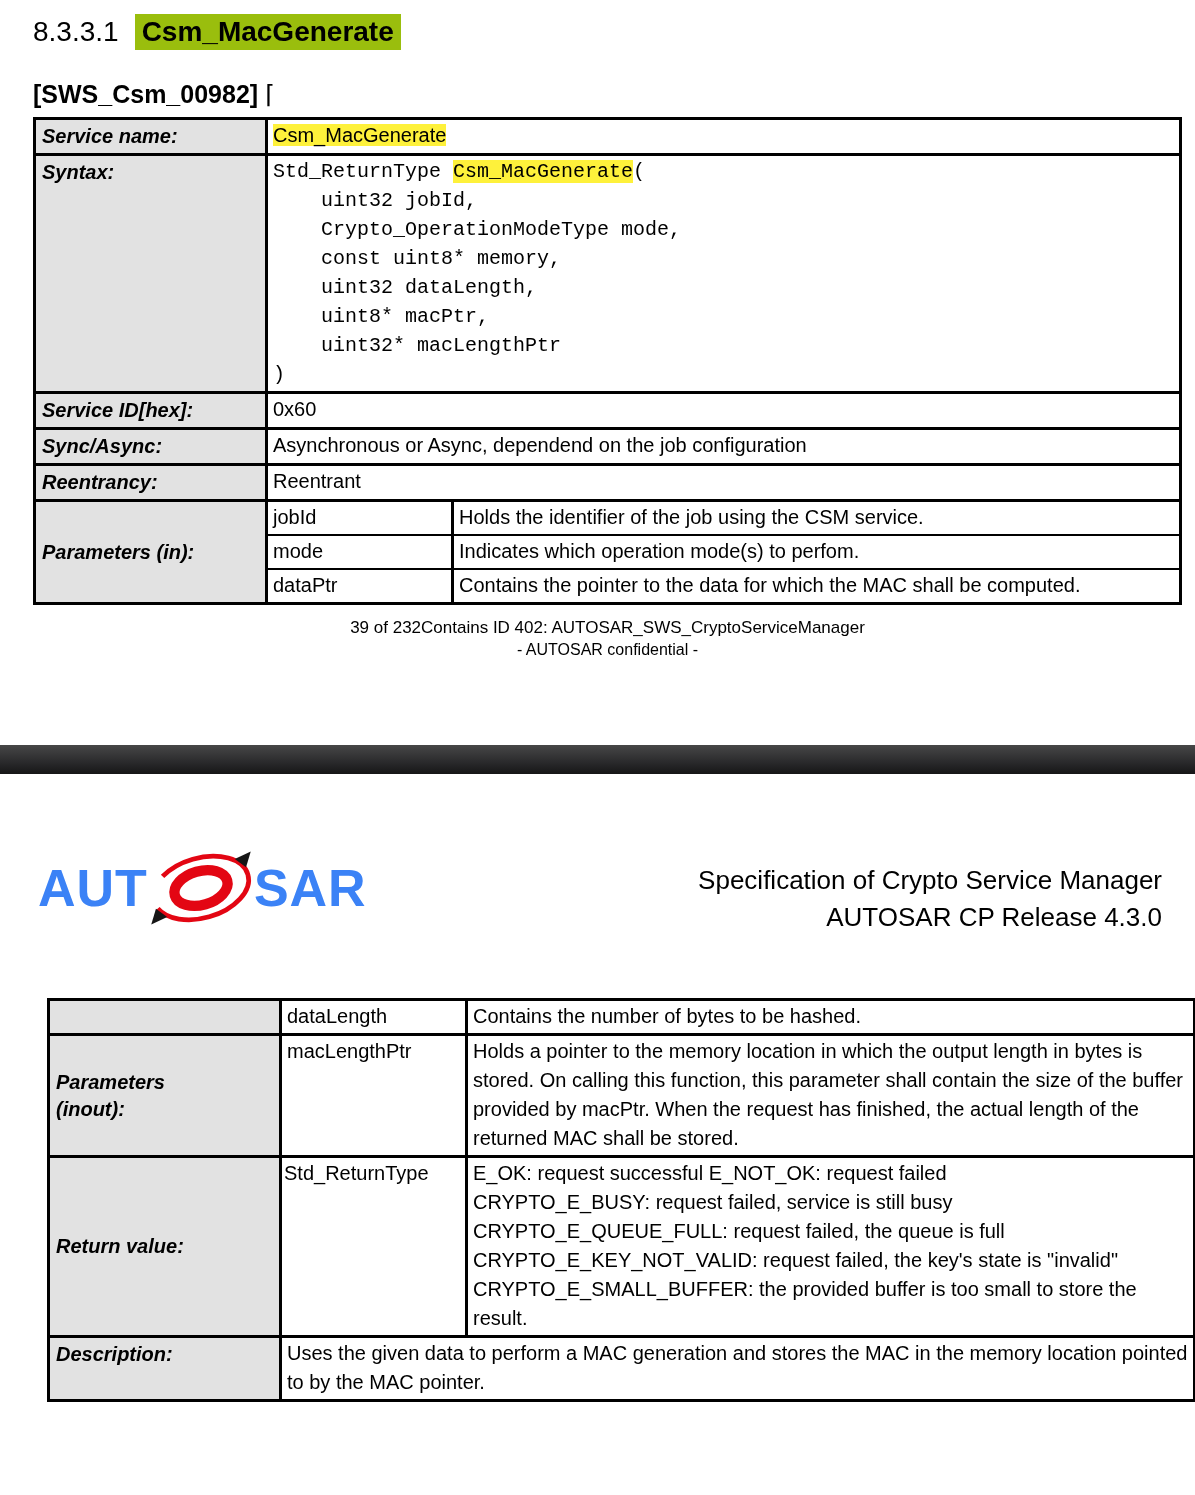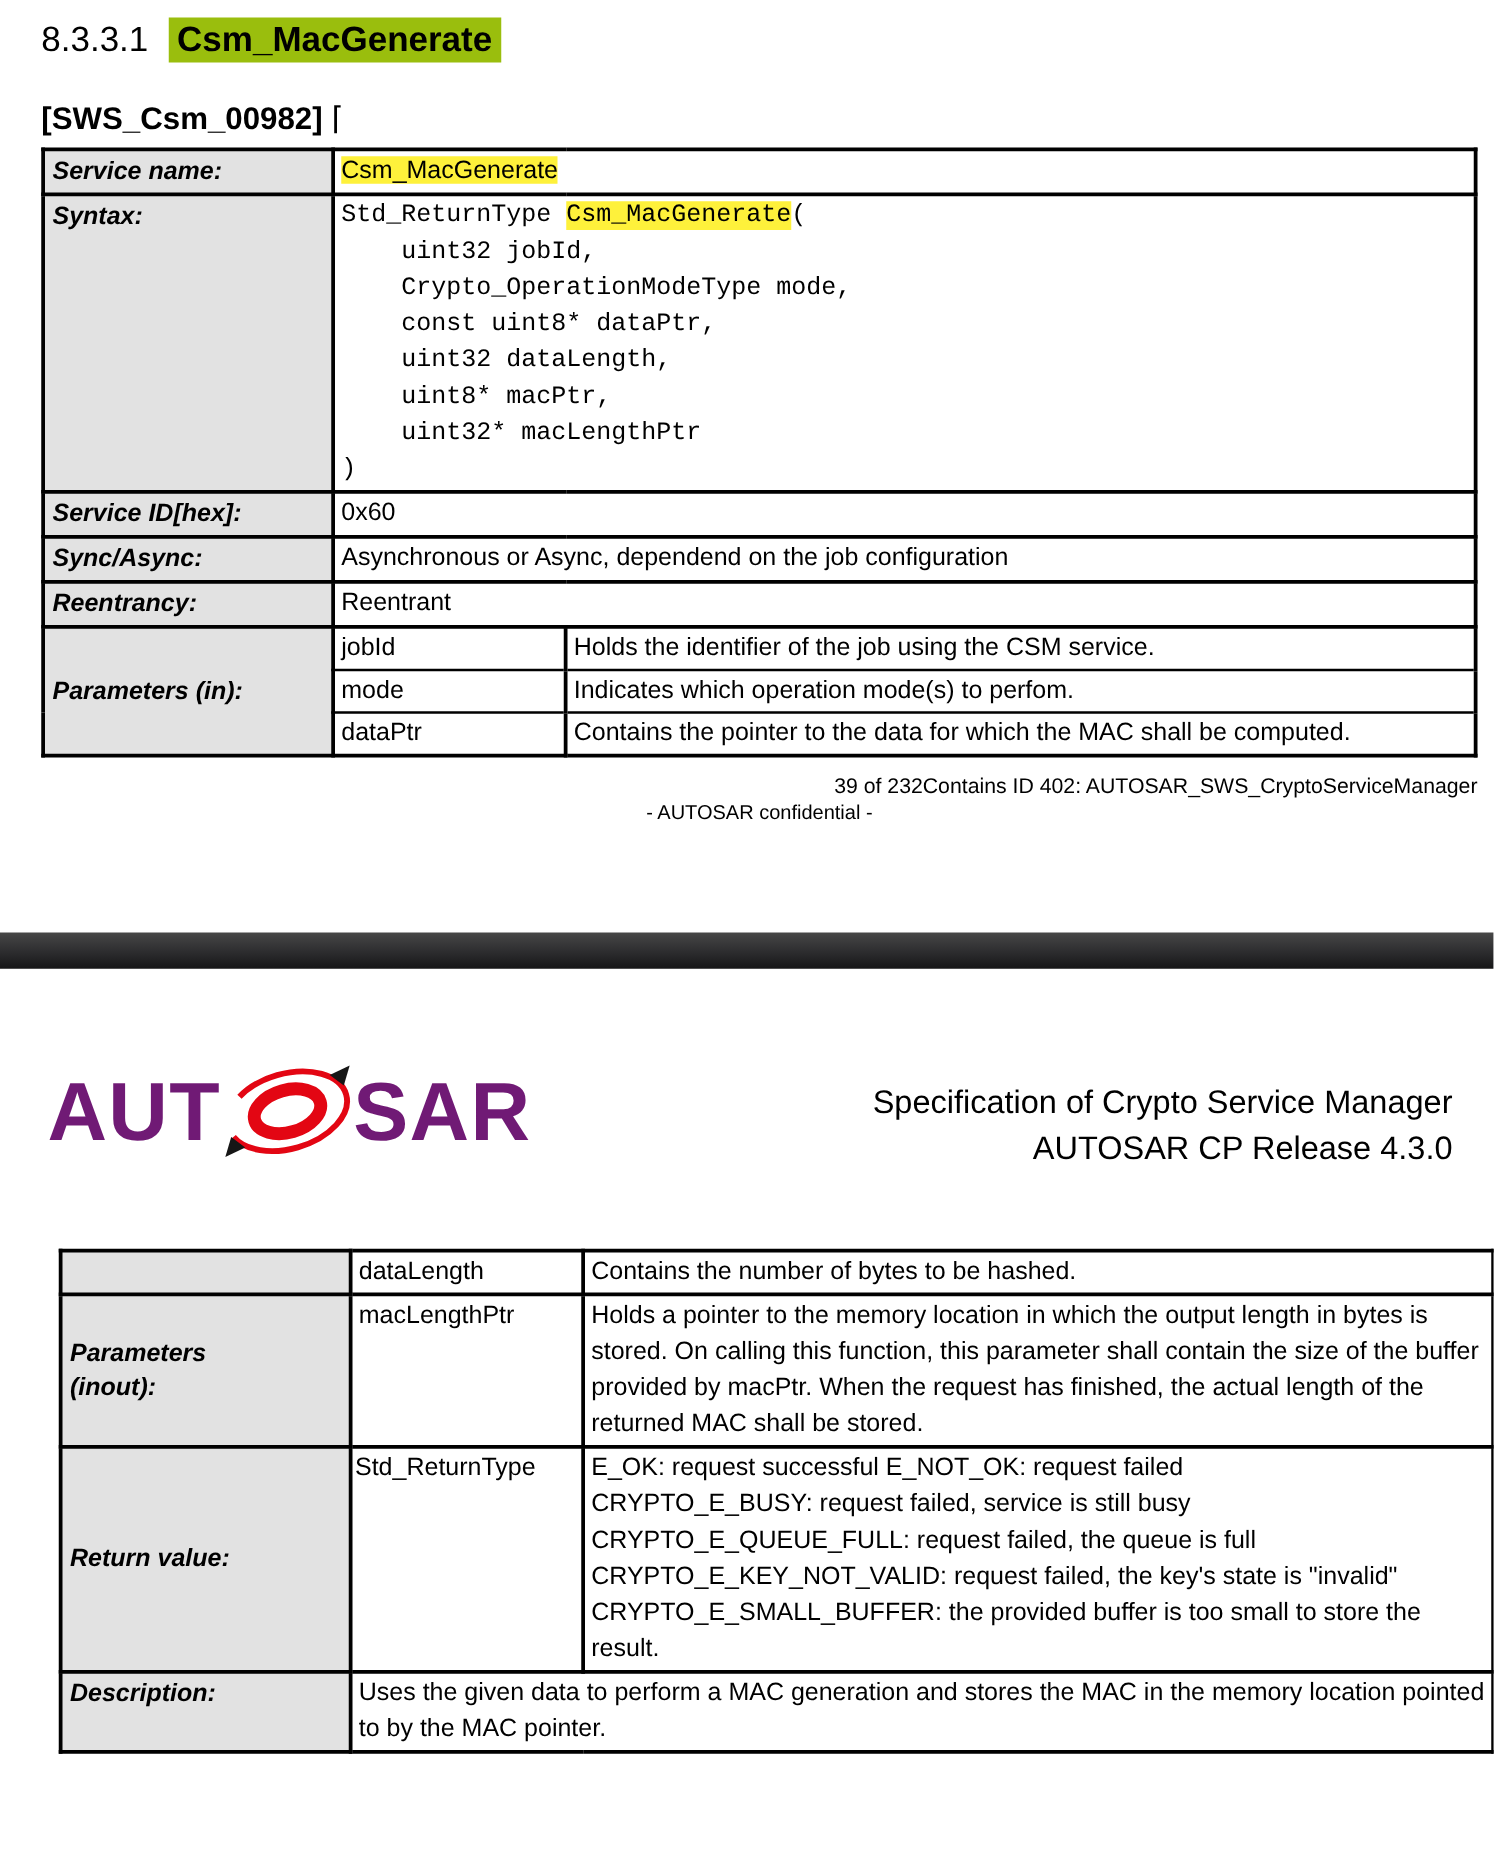--- a/index.html
+++ b/index.html
@@ -31,34 +31,34 @@
   }
   .hl-yellow { background:#fef13b; }
   tr.subline td { border-top-width:2px; }
   tr.subline-prev td { border-bottom-width:2px; }
   td.pname { border-right-width:2px; }
   td.pdesc { border-left-width:2px; }
 
   
   .footer-row {
     width:1149px; margin:13px 0 0 33px; font-size:17px;
-    display:flex; justify-content:flex-end; align-items:flex-end;
+    display:flex; justify-content:center; align-items:flex-end;
   }
   .confidential { width:1149px; margin-left:33px; text-align:center; font-size:16px; margin-top:3px; }
 
   
   .dark-bar {
     margin-top:86px; width:1195px; height:29px;
     background:linear-gradient(180deg,#474747 0%,#2c2c2e 55%,#161617 100%);
   }
 
   
   .doc-header { display:flex; align-items:center; margin:62px 33px 0 38px; }
   .logo { display:flex; align-items:center; }
-  .logo-text { font-size:66px; font-weight:700; letter-spacing:1px; color:#701a75; }
+  .logo-text { font-size:52px; font-weight:700; letter-spacing:1px; color:#3b82f6; }
   .logo-o { width:122px; height:104px; margin:0 -8px; }
   .head-titles { flex:1; text-align:right; font-size:26px; line-height:37px; margin-top:22px; }
 
   .table2-wrap { margin-top:58px;padding-left:14px; }
 
   
   .watermark {
     position:absolute; right:33px; top:1426px; z-index:10;
     font-size:31px; color:#ec4899; opacity:0.82; white-space:nowrap;
   }
@@ -82,21 +82,21 @@
         <col class="c2">
         <col>
       </colgroup>
     <tbody>
         <tr>
       <th class="lbl">Service name:</th>
       <td colspan="2"><span class="hl-yellow">Csm_MacGenerate</span></td>
     </tr>
     <tr>
       <th class="lbl">Syntax:</th>
-      <td colspan="2" class="code"><div><span>Std_ReturnType </span><span class="hl-yellow">Csm_MacGenerate</span><span>(</span></div><div>    uint32 jobId,</div><div>    Crypto_OperationModeType mode,</div><div>    const uint8* dataPtr,</div><div>    uint32 dataLength,</div><div>    uint8* macPtr,</div><div>    uint32* macLengthPtr</div><div>)</div></td>
+      <td colspan="2" class="code"><div><span>Std_ReturnType </span><span class="hl-yellow">Csm_MacGenerate</span><span>(</span></div><div>    uint32 jobId,</div><div>    Crypto_OperationModeType mode,</div><div>    const uint8* memory,</div><div>    uint32 dataLength,</div><div>    uint8* macPtr,</div><div>    uint32* macLengthPtr</div><div>)</div></td>
     </tr>
     <tr>
       <th class="lbl">Service ID[hex]:</th>
       <td colspan="2">0x60</td>
     </tr>
     <tr>
       <th class="lbl">Sync/Async:</th>
       <td colspan="2">Asynchronous or Async, dependend on the job configuration</td>
     </tr>
     <tr>

